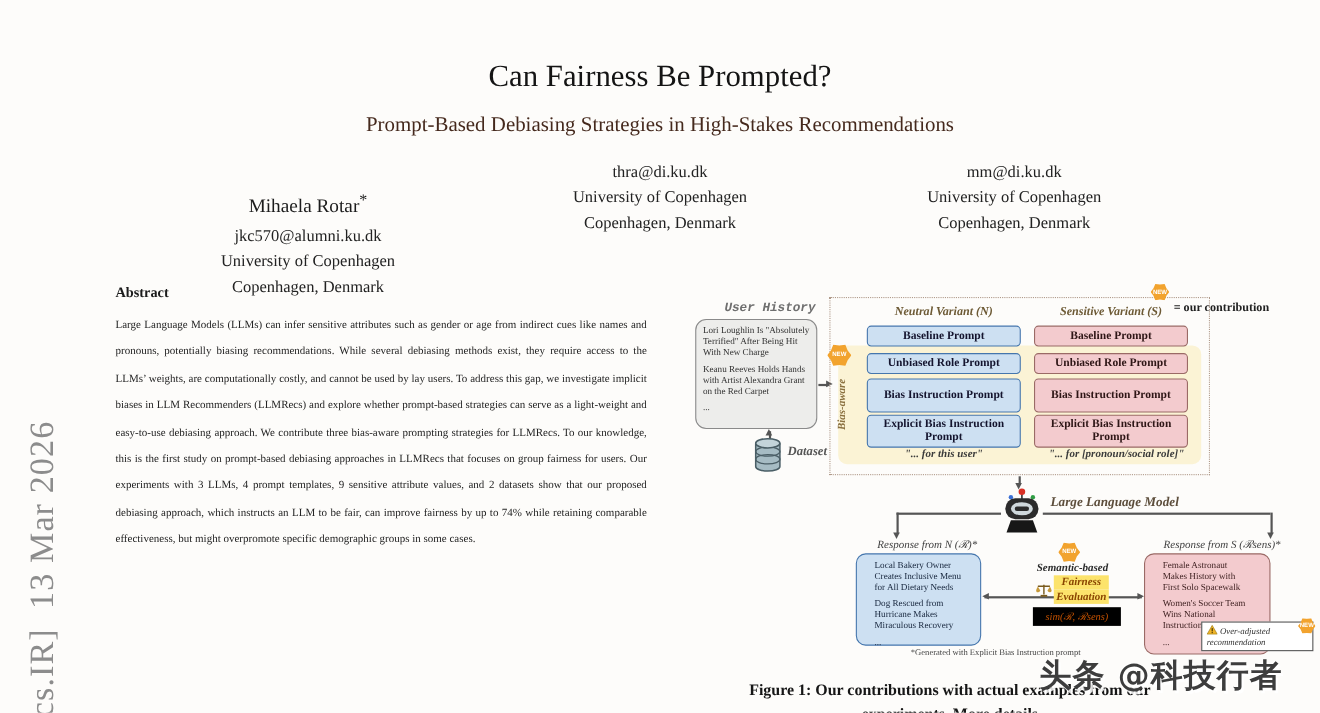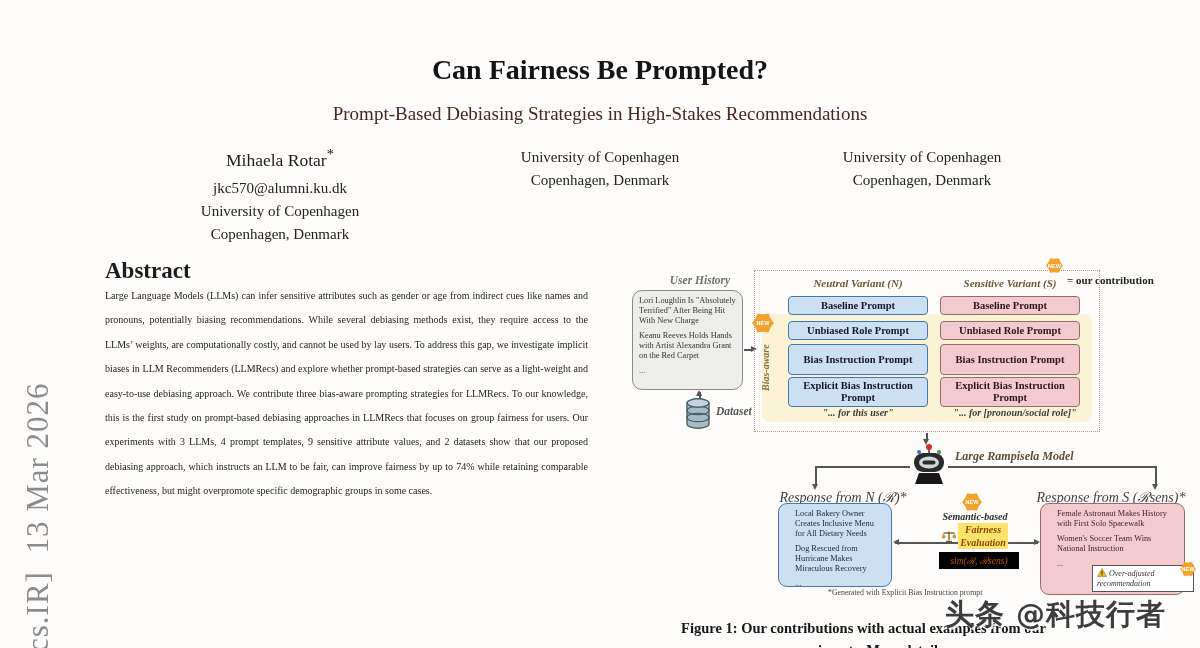--- a/index.html
+++ b/index.html
@@ -6,39 +6,39 @@
   html,body { width:1200px; height:648px; overflow:hidden; }
   body { position:relative; background:#fdfcfa; font-family:"Liberation Serif", serif; color:#1c1c1c; }
 
   .abs { position:absolute; }
 
   
   .arxiv-strip { position:absolute; left:20px; top:652px; transform:rotate(-90deg); transform-origin:0 0;
     font-size:31px; color:#8c8c8c; white-space:pre; letter-spacing:1px; }
 
   
-  .title { position:absolute; left:0; top:54px; width:1200px; text-align:center; font-size:28px; font-weight:bold; color:#141414; }
+  .title { position:absolute; left:0; top:54px; width:1200px; text-align:center; font-size:28px; font-weight:normal; color:#141414; }
   .subtitle { position:absolute; left:0; top:103px; width:1200px; text-align:center; font-size:19px; color:#45291d; }
   .author-col { position:absolute; top:146px; width:320px; text-align:center; }
   .author-name { font-size:17.5px; margin-bottom:6px; }
   .author-line { font-size:15px; line-height:23px; color:#222; }
 
   
-  .abstract-head { position:absolute; left:105px; top:258px; font-size:23px; font-weight:bold; }
+  .abstract-head { position:absolute; left:105px; top:258px; font-size:13px; font-weight:bold; }
   .abstract-text { position:absolute; left:105px; top:284px; width:483px; font-size:10px; line-height:24.4px;
     text-align:justify; color:#242424; }
 
   
   .figure { position:absolute; left:615px; top:250px; width:585px; height:398px; font-family:"Liberation Serif", serif; }
 
   .burst { position:absolute; background:#f2a32e; color:#fff; display:flex; align-items:center; justify-content:center;
     font-family:"Liberation Sans", sans-serif; font-weight:bold; font-size:5.5px; z-index:6;
     clip-path:polygon(100% 50%,84.6% 70%,75% 93.3%,50% 90%,25% 93.3%,15.4% 70%,0% 50%,15.4% 30%,25% 6.7%,50% 10%,75% 6.7%,84.6% 30%); }
 
-  .fig-label-italic { font-style:italic; color:#6f6f6f; font-weight:bold; font-size:11.5px; }
+  .fig-label-italic { font-style:italic; color:#6f6f6f; font-weight:bold; font-size:11.5px;font-family:Liberation Mono, monospace; }
 
   .uh-box { position:absolute; left:17px; top:40px; width:111px; height:100px; background:#ededeb;
     border:1.6px solid #8a8a8a; border-radius:10px; padding:5px 6px; font-size:8.3px; line-height:1.2; color:#333; }
   .uh-box p { margin-bottom:5px; }
 
   .panel { position:absolute; left:139px; top:20px; width:346px; height:162px; border:1.6px dotted #b09a8a; }
   .variant-head { position:absolute; top:27px; width:150px; text-align:center; font-style:italic; font-weight:bold;
     font-size:11px; color:#6d5a35; }
   .cream { position:absolute; left:147px; top:64px; width:330px; height:108px; background:#fbf3d5; border-radius:8px; z-index:1; }
   .bias-aware { position:absolute; left:145px; top:68px; height:100px; width:16px; writing-mode:vertical-rl;
@@ -53,26 +53,26 @@
     text-align:center; z-index:2; }
 
   .hline { position:absolute; background:#555; height:1.5px; z-index:0; }
   .vline { position:absolute; background:#555; width:1.5px; z-index:0; }
   .ah-right { position:absolute; width:0; height:0; border-top:3.5px solid transparent; border-bottom:3.5px solid transparent; border-left:6px solid #555; }
   .ah-left  { position:absolute; width:0; height:0; border-top:3.5px solid transparent; border-bottom:3.5px solid transparent; border-right:6px solid #555; }
   .ah-down  { position:absolute; width:0; height:0; border-left:3.5px solid transparent; border-right:3.5px solid transparent; border-top:6px solid #555; }
   .ah-up    { position:absolute; width:0; height:0; border-left:3.5px solid transparent; border-right:3.5px solid transparent; border-bottom:6px solid #555; }
 
   .llm-label { position:absolute; left:340px; top:199px; font-style:italic; font-size:12px; color:#5d4e3c; font-weight:bold; }
-  .resp-label { position:absolute; top:237px; width:150px; text-align:center; font-style:italic; font-size:14px; color:#3f3f3f; }
+  .resp-label { position:absolute; top:237px; width:150px; text-align:center; font-style:italic; font-size:10px; color:#3f3f3f; }
 
   .rbox { position:absolute; top:253px; border-radius:9px; padding:5px 16px; font-size:8.3px; line-height:1.2; z-index:2; }
   .rbox p { margin-bottom:5px; }
   .rbox.blue { left:163px; width:114px; height:84px; background:#cde0f2; border:1.6px solid #4576ad; color:#17263d; }
-  .rbox.pink { left:425px; width:145px; height:92px; background:#f3cbce; border:1.6px solid #9a6a66; color:#3d1f1f; }
+  .rbox.pink { left:425px; width:115px; height:92px; background:#f3cbce; border:1.6px solid #9a6a66; color:#3d1f1f; }
 
   .eval { position:absolute; left:306px; top:261px; width:108px; text-align:center; z-index:3; }
   .eval-l1 { font-style:italic; font-weight:bold; font-size:10px; color:#2c2c2c; }
   .eval-row { display:flex; align-items:center; justify-content:center; gap:2px; margin-top:1px; }
   .eval-hl { background:#fce36b; font-style:italic; font-weight:bold; font-size:10px; color:#8a4500; padding:0 2px; line-height:13px; }
 
   .sim-box { position:absolute; left:324px; top:302px; width:80px; height:17px; background:#000000; color:#c05000;
     font-style:italic; font-size:9.5px; display:flex; align-items:center; justify-content:center; z-index:3; }
 
   .warn-box { position:absolute; left:477px; top:315px; width:102px; background:#fff; border:1px solid #555;
@@ -90,31 +90,33 @@
   .dataset-label { position:absolute; left:101px; top:155px; font-style:italic; font-size:11.5px; color:#555; font-weight:bold; }
 </style>
 </head>
 <body>
 
 <div class="arxiv-strip">cs.IR]  13 Mar 2026</div>
 
 <div class="title">Can Fairness Be Prompted?</div>
 <div class="subtitle">Prompt-Based Debiasing Strategies in High-Stakes Recommendations</div>
 
-<div class="author-col" style="left:120px;">
+<div class="author-col" style="left:120px;margin-top:28px;">
   <div class="author-name"><span>Mihaela Rotar</span><sup>*</sup></div>
   <div class="author-line">jkc570@alumni.ku.dk</div>
   <div class="author-line">University of Copenhagen</div>
   <div class="author-line">Copenhagen, Denmark</div>
 </div>
 <div class="author-col" style="left:440px;">
+  <div class="author-line">thra@di.ku.dk</div>
   <div class="author-line">University of Copenhagen</div>
   <div class="author-line">Copenhagen, Denmark</div>
 </div>
 <div class="author-col" style="left:762px;">
+  <div class="author-line">mm@di.ku.dk</div>
   <div class="author-line">University of Copenhagen</div>
   <div class="author-line">Copenhagen, Denmark</div>
 </div>
 
 <div class="abstract-head">Abstract</div>
 <div class="abstract-text">Large Language Models (LLMs) can infer sensitive attributes such as gender or age from indirect cues like names and pronouns, potentially biasing recommendations. While several debiasing methods exist, they require access to the LLMs’ weights, are computationally costly, and cannot be used by lay users. To address this gap, we investigate implicit biases in LLM Recommenders (LLMRecs) and explore whether prompt-based strategies can serve as a light-weight and easy-to-use debiasing approach. We contribute three bias-aware prompting strategies for LLMRecs. To our knowledge, this is the first study on prompt-based debiasing approaches in LLMRecs that focuses on group fairness for users. Our experiments with 3 LLMs, 4 prompt templates, 9 sensitive attribute values, and 2 datasets show that our proposed debiasing approach, which instructs an LLM to be fair, can improve fairness by up to 74% while retaining comparable effectiveness, but might overpromote specific demographic groups in some cases.</div>
 
 <div class="figure">
 
   <div class="burst" style="left:431px; top:7px; width:17px; height:17px;">NEW</div>
@@ -166,21 +168,21 @@
   <svg class="abs" style="left:295px; top:193px; z-index:3;" width="38" height="42" viewBox="0 0 38 42">
     <line x1="19" y1="5" x2="19" y2="11" stroke="#444" stroke-width="1.6"></line>
     <circle cx="19" cy="4" r="3" fill="#d93025"></circle>
     <circle cx="9" cy="9" r="2" fill="#3b6fd4"></circle>
     <circle cx="29" cy="9" r="2" fill="#2f9e44"></circle>
     <rect x="4" y="10" width="30" height="19" rx="9" fill="#2b2b2b"></rect>
     <ellipse cx="19" cy="19.5" rx="10" ry="6" fill="#cfd8dc"></ellipse>
     <rect x="12.5" y="17.5" width="13" height="4" rx="2" fill="#2b2b2b"></rect>
     <path d="M9 30 L29 30 L33 41 L5 41 Z" fill="#171717"></path>
   </svg>
-  <div class="llm-label">Large Rampisela Model</div>
+  <div class="llm-label">Large Language Model</div>
 
   <div class="hline" style="left:200px; top:216px; width:95px;"></div>
   <div class="hline" style="left:333px; top:216px; width:207px;"></div>
   <div class="vline" style="left:200px; top:216px; height:19px;"></div>
   <div class="vline" style="left:540px; top:216px; height:19px;"></div>
   <div class="ah-down" style="left:197px; top:234px;"></div>
   <div class="ah-down" style="left:537px; top:234px;"></div>
 
   <div class="resp-label" style="left:153px;">Response from N (ℛ)*</div>
   <div class="resp-label" style="left:421px;">Response from S (ℛsens)*</div>

